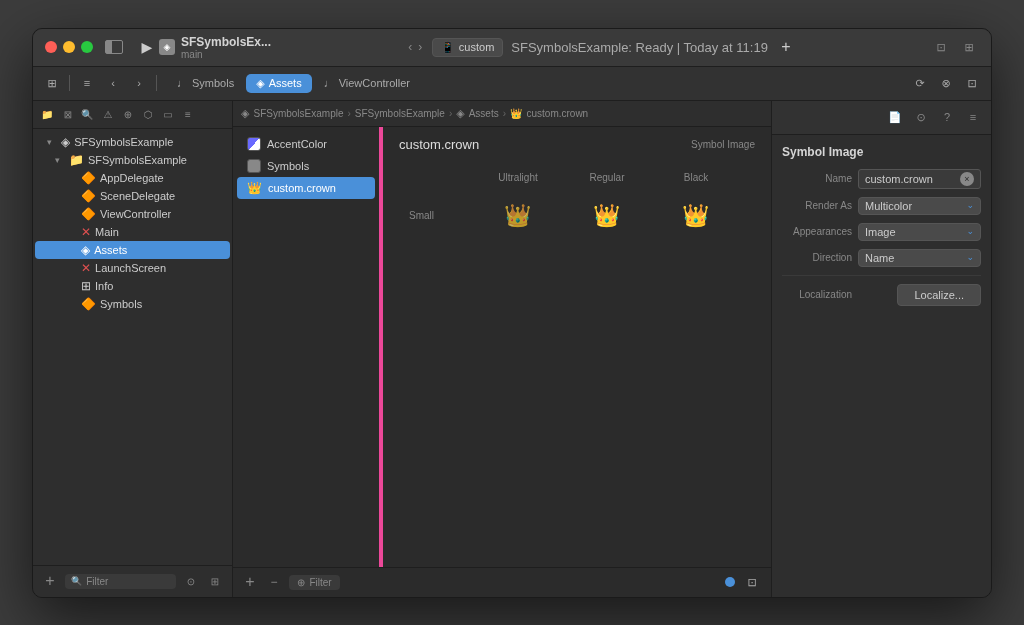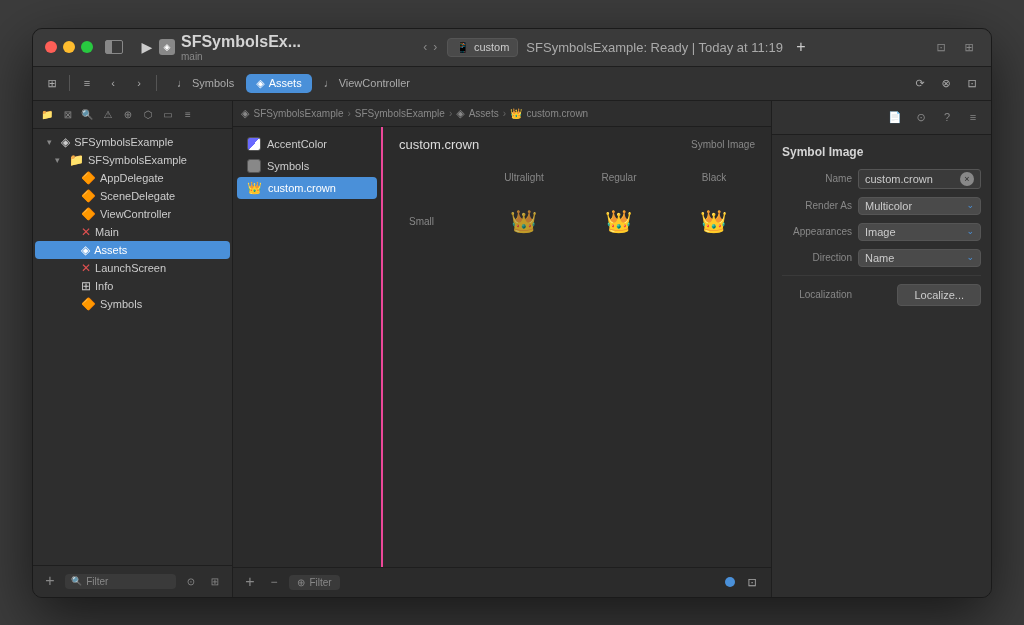--- a/index.html
+++ b/index.html
@@ -63,21 +63,21 @@
       color: #aaa;
       font-size: 11px;
     }
     .project-icon {
       width: 16px; height: 16px;
       background: #888;
       border-radius: 3px;
       display: flex; align-items: center; justify-content: center;
       font-size: 9px; color: white;
     }
-    .project-name { font-weight: 600; color: #d4d4d4; font-size: 16px; }
+    .project-name { font-weight: 600; color: #d4d4d4; font-size: 12px; }
     .project-branch { color: #888; font-size: 10px; }
     .titlebar-center {
       flex: 1;
       display: flex;
       align-items: center;
       justify-content: center;
       gap: 8px;
       font-size: 11px;
       color: #aaa;
     }
@@ -250,21 +250,21 @@
     }
     .breadcrumb-icon { font-size: 11px; }
     .breadcrumb-sep { color: #666; }
     .asset-list-panel {
       display: flex;
       flex: 1;
       overflow: hidden;
     }
     .asset-list {
       width: 150px;
-      border-right: 2px solid #ec4899;
+      border-right: 4px solid #ec4899;
       padding: 6px 0;
     }
     .asset-item {
       display: flex;
       align-items: center;
       gap: 6px;
       padding: 4px 10px;
       cursor: pointer;
       font-size: 11px;
       color: #ccc;
@@ -626,21 +626,21 @@
             <span>custom.crown</span>
           </div>
         </div>
 
         <div class="asset-main">
           <div class="asset-header">
             <div class="asset-title">custom.crown</div>
             <div class="asset-label">Symbol Image</div>
           </div>
 
-          <div style="display:grid; grid-template-columns: 60px 80px 80px 80px; gap: 15px; padding-left: 10px;">
+          <div style="display:grid; grid-template-columns: 60px 80px 80px 80px; gap: 9px; padding-left: 10px;">
 
             <div></div>
             <div class="symbol-column-header">Ultralight</div>
             <div class="symbol-column-header">Regular</div>
             <div class="symbol-column-header">Black</div>
 
             <div class="symbol-row-label">Small</div>
             <div class="symbol-cell">
               <span class="crown-icon" style="color:#d4a017;opacity:0.7;">👑</span>
             </div>

